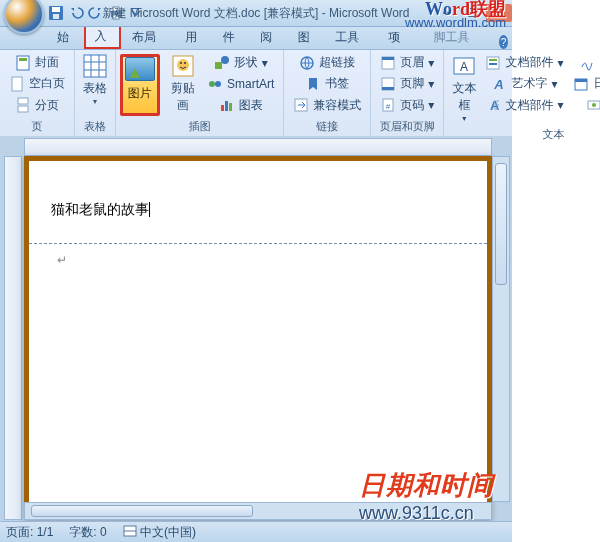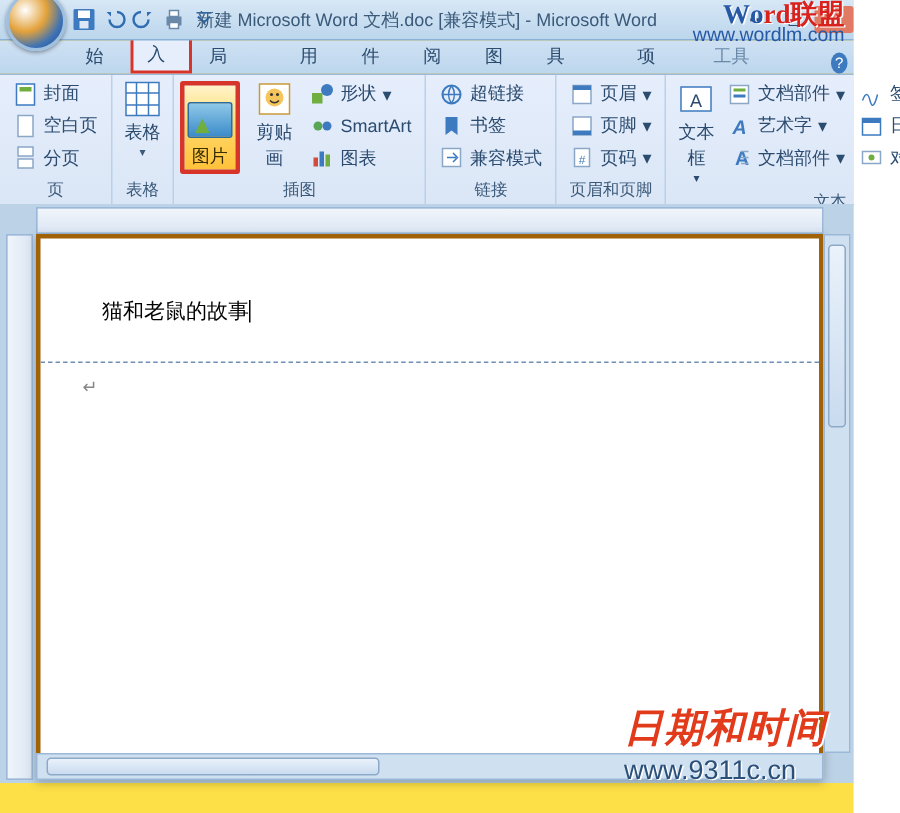--- a/index.html
+++ b/index.html
@@ -1,16 +1,16 @@
 <!DOCTYPE html>
 <html><head>
 <meta charset="utf-8">
 <style>
   html, body { margin:0; padding:0; width:600px; height:542px; font-family:"Microsoft YaHei","SimSun",sans-serif; font-size:12px; background:#fff; overflow:hidden; }
-  .window { width:569px; height:542px; background:#fde047; position:relative; }
+  .window { width:512px; height:542px; background:#86efac; position:relative; }
   .titlebar { height:26px; background:linear-gradient(#d7e7f5,#bcd6ed); display:flex; align-items:center; position:relative; border-bottom:1px solid #8bb1d6; }
   .office-btn { width:36px; height:36px; border-radius:50%; background:radial-gradient(circle at 30% 30%,#fff,#e3a23b 40%,#3d72b5 70%,#1f4d84); border:2px solid #a0c0e0; margin:2px 0 0 4px; position:relative; z-index:5; box-shadow:0 1px 3px rgba(0,0,0,.4); }
   .qat { display:flex; align-items:center; gap:4px; margin-left:4px; }
   .qat .ic { width:16px; height:16px; display:inline-block; }
   .title-text { position:absolute; left:0; right:0; text-align:center; color:#3b5a7a; font-size:12px; pointer-events:none; }
   .win-btns { margin-left:auto; display:flex; }
   .wbtn { width:26px; height:18px; display:flex; align-items:center; justify-content:center; color:#2b4b6f; }
   .wbtn.close{ background:#e07a63; border-radius:2px; color:#fff;}
   .overlay { position:absolute; top:2px; right:6px; z-index:20; text-align:right; line-height:14px; }
   .overlay .l1 { font-weight:bold; font-size:18px; color:#d9221e; text-shadow:1px 1px 0 #fff;font-family:Liberation Serif, serif; }
@@ -18,30 +18,30 @@
   .overlay .l2 { font-size:13px; color:#2658a6; }
   .tabs { height:22px; display:flex; align-items:flex-end; padding-left:46px; gap:0; background:linear-gradient(#cfe1f3,#bcd6ed); border-bottom:1px solid #9bb8d9; }
   .tab { padding:3px 10px; color:#2b4b6f; cursor:pointer; border:1px solid transparent; border-bottom:none; }
   .tab.highlight { border:2px solid #d8352a; border-bottom:2px solid #d8352a; background:#e6eefc; padding:2px 9px; }
   .ribbon { height:86px; background:linear-gradient(#e6eefc,#dae6f6); display:flex; border-bottom:1px solid #9bb8d9; }
   .group { display:flex; flex-direction:column; border-right:1px solid #bcd0e8; padding:2px 4px 0 4px; }
   .gtitle { text-align:center; font-size:11px; color:#3b5a7a; padding:2px 0; }
   .gbody { flex:1; display:flex; align-items:flex-start; }
   .vbtn { display:flex; flex-direction:column; align-items:center; justify-content:center; padding:2px 4px; text-align:center; color:#2b4b6f; }
   .vbtn .bic { width:24px; height:24px; margin-bottom:2px; }
-  .sbtn { display:flex; align-items:center; gap:4px; color:#2b4b6f; padding:1px 2px; white-space:nowrap; }
+  .sbtn { display:flex; align-items:center; gap:4px; color:#2b4b6f; padding:1px 2px; white-space:nowrap;justify-content:center; }
   .sbtn .sic { width:16px; height:16px; }
   .col { display:flex; flex-direction:column; justify-content:space-around; height:64px; margin:0 3px; }
-  .pic-big { width:40px; height:56px; border:3px solid #d8352a; background:linear-gradient(#fff4c9,#ffd766,#ffc23a); border-radius:2px; display:flex; flex-direction:column; align-items:center; justify-content:flex-end; margin-top:2px; }
+  .pic-big { width:40px; height:56px; border:3px solid #d8352a; background:linear-gradient(#fff4c9,#ffd766,#ffc23a); border-radius:2px; display:flex; flex-direction:column; align-items:center; justify-content:flex-start; margin-top:2px; }
   .pic-big .pim { width:28px; height:22px; background:linear-gradient(#8fc8e8,#3b8bc9); border:1px solid #2b6ca3; border-radius:2px; position:relative; }
   .pic-big .pim::after{ content:""; position:absolute; bottom:2px; left:4px; width:10px; height:10px; background:#6fae3f; clip-path:polygon(0 100%,50% 0,100% 100%); }
   .pic-big .plbl { margin-top:4px; color:#3a2e00; }
   .doc-area { position:absolute; top:136px; bottom:20px; left:0; right:0; background:#bcd2e6; }
   .rulerH { height:16px; background:linear-gradient(#f1f5fb,#dbe6f3); border-bottom:1px solid #9bb8d9; margin:2px 20px 0 24px; border:1px solid #9bb8d9; }
-  .page-wrap { position:absolute; top:20px; bottom:2px; left:24px; right:20px; background:#fff; border:3px solid #a16207; box-shadow:0 2px 6px rgba(0,0,0,.25); padding:40px 41px; }
+  .page-wrap { position:absolute; top:20px; bottom:2px; left:24px; right:20px; background:#fff; border:5px solid #a16207; box-shadow:0 2px 6px rgba(0,0,0,.25); padding:40px 22px; }
   .dash { border-top:1px dashed #6f8fb3; position:absolute; left:0; right:0; top:82px; }
   .rulerV { position:absolute; top:20px; bottom:2px; left:4px; width:16px; background:linear-gradient(90deg,#f1f5fb,#dbe6f3); border:1px solid #9bb8d9; }
   .scrollV { position:absolute; top:20px; bottom:20px; right:2px; width:16px; background:#cfe0f1; border:1px solid #9bb8d9; }
   .scrollV .thumb{ position:absolute; top:6px; left:2px; right:2px; height:120px; background:linear-gradient(#eaf2fb,#c9dbef); border:1px solid #8da9c8; border-radius:3px;}
   .scrollH { position:absolute; bottom:2px; left:24px; right:20px; height:16px; background:#cfe0f1; border:1px solid #9bb8d9; }
   .scrollH .thumb{ position:absolute; left:6px; top:2px; bottom:2px; width:220px; background:linear-gradient(#eaf2fb,#c9dbef); border:1px solid #8da9c8; border-radius:3px;}
   .status { position:absolute; bottom:0; left:0; right:0; height:20px; background:linear-gradient(#d5e4f4,#bcd6ed); border-top:1px solid #9bb8d9; display:flex; align-items:center; padding:0 6px; color:#2b4b6f; gap:16px; font-size:12px; }
   .status .spacer{flex:1;}
   .watermark { position:absolute; right:18px; bottom:18px; font-size:26px; font-weight:bold; font-style:italic; color:#e23b1c; text-shadow:1px 1px 0 #fff; z-index:15; letter-spacing:1px;}
   .watermark small{ font-size:18px; color:#2a4f78; display:block; font-style:normal; font-weight:normal; letter-spacing:0;}
@@ -354,14 +354,23 @@
     <div class="scrollH">
         <div class="thumb"></div>
       </div>
   </div>
 
   <div class="watermark">
     <span>日期和时间</span>
     <small>www.9311c.cn</small>
   </div>
 
+  <div class="status">
+    <span>页面: 1/1</span>
+    <span>字数: 0</span>
+    <span><svg width="14" height="14" style="display:inline;vertical-align:-2px">
+          <rect x="1" y="2" width="12" height="10" fill="#fff" stroke="#5a7a9a"></rect>
+          <path d="M1 7h12" stroke="#5a7a9a"></path>
+        </svg> <span>中文(中国)</span></span>
+    <span class="spacer"></span>
+  </div>
 
 </div>
 
 </body></html>

